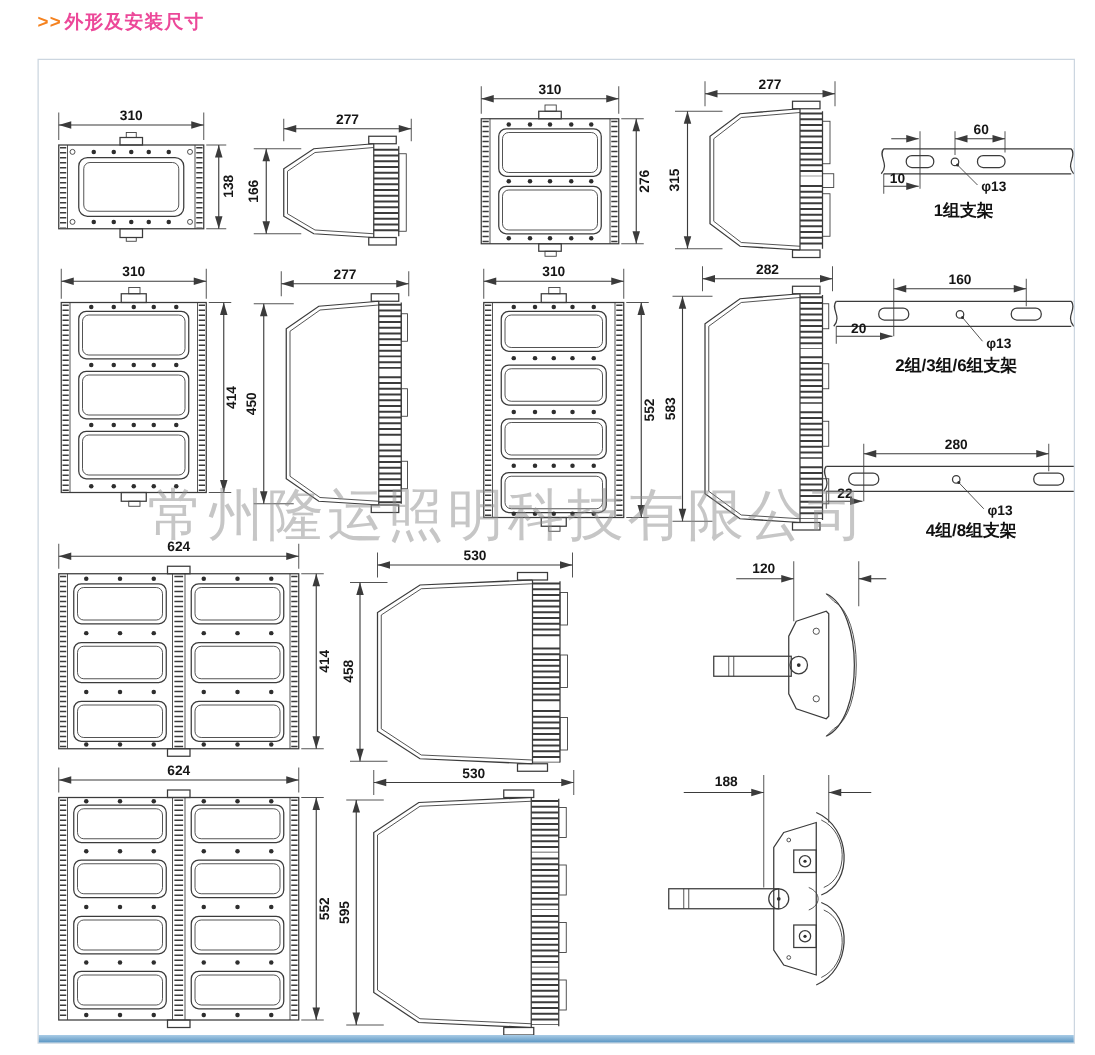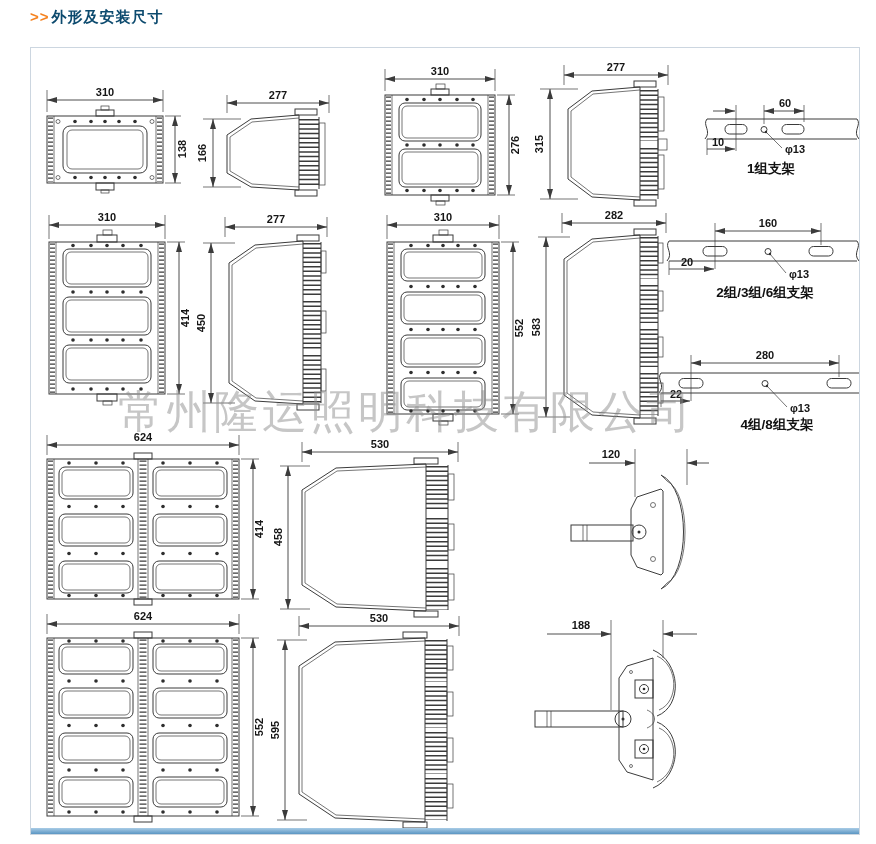--- a/index.html
+++ b/index.html
@@ -1,20 +1,20 @@
 <!DOCTYPE html>
 <html><head>
 <meta charset="utf-8">
 <style>
   html,body{margin:0;padding:0;background:#ffffff;width:876px;height:844px;overflow:hidden;
     font-family:"Liberation Sans",sans-serif;}
   .page{position:relative;width:876px;height:844px;background:#fff;}
   .hdr{position:absolute;left:30px;top:8px;font-size:15px;font-weight:bold;letter-spacing:1px;}
   .hdr .chev{color:#f5821f;margin-right:2px;}
-  .hdr .ttl{color:#0c4a6e;}
+  .hdr .ttl{color:#ec4899;}
   .panel{position:absolute;left:30px;top:47px;width:830px;height:788px;
     border:1px solid #ccd6e0;background:#fff;box-sizing:border-box;}
   .panel-bottom{position:absolute;left:0;bottom:0;width:100%;height:6px;
     background:linear-gradient(180deg,#a9cce6,#5b96c3);}
   .wm{position:absolute;left:118px;top:388px;width:620px;font-size:45px;line-height:48px;
     color:#8f8f8f;opacity:.5;letter-spacing:3px;white-space:nowrap;z-index:5;
     font-family:"Liberation Serif",serif;pointer-events:none;}
   svg{position:absolute;left:0;top:0;}
   .ln{fill:none;stroke:#3b3b3b;stroke-width:1;}
   .ln2{fill:none;stroke:#3b3b3b;stroke-width:.7;}

